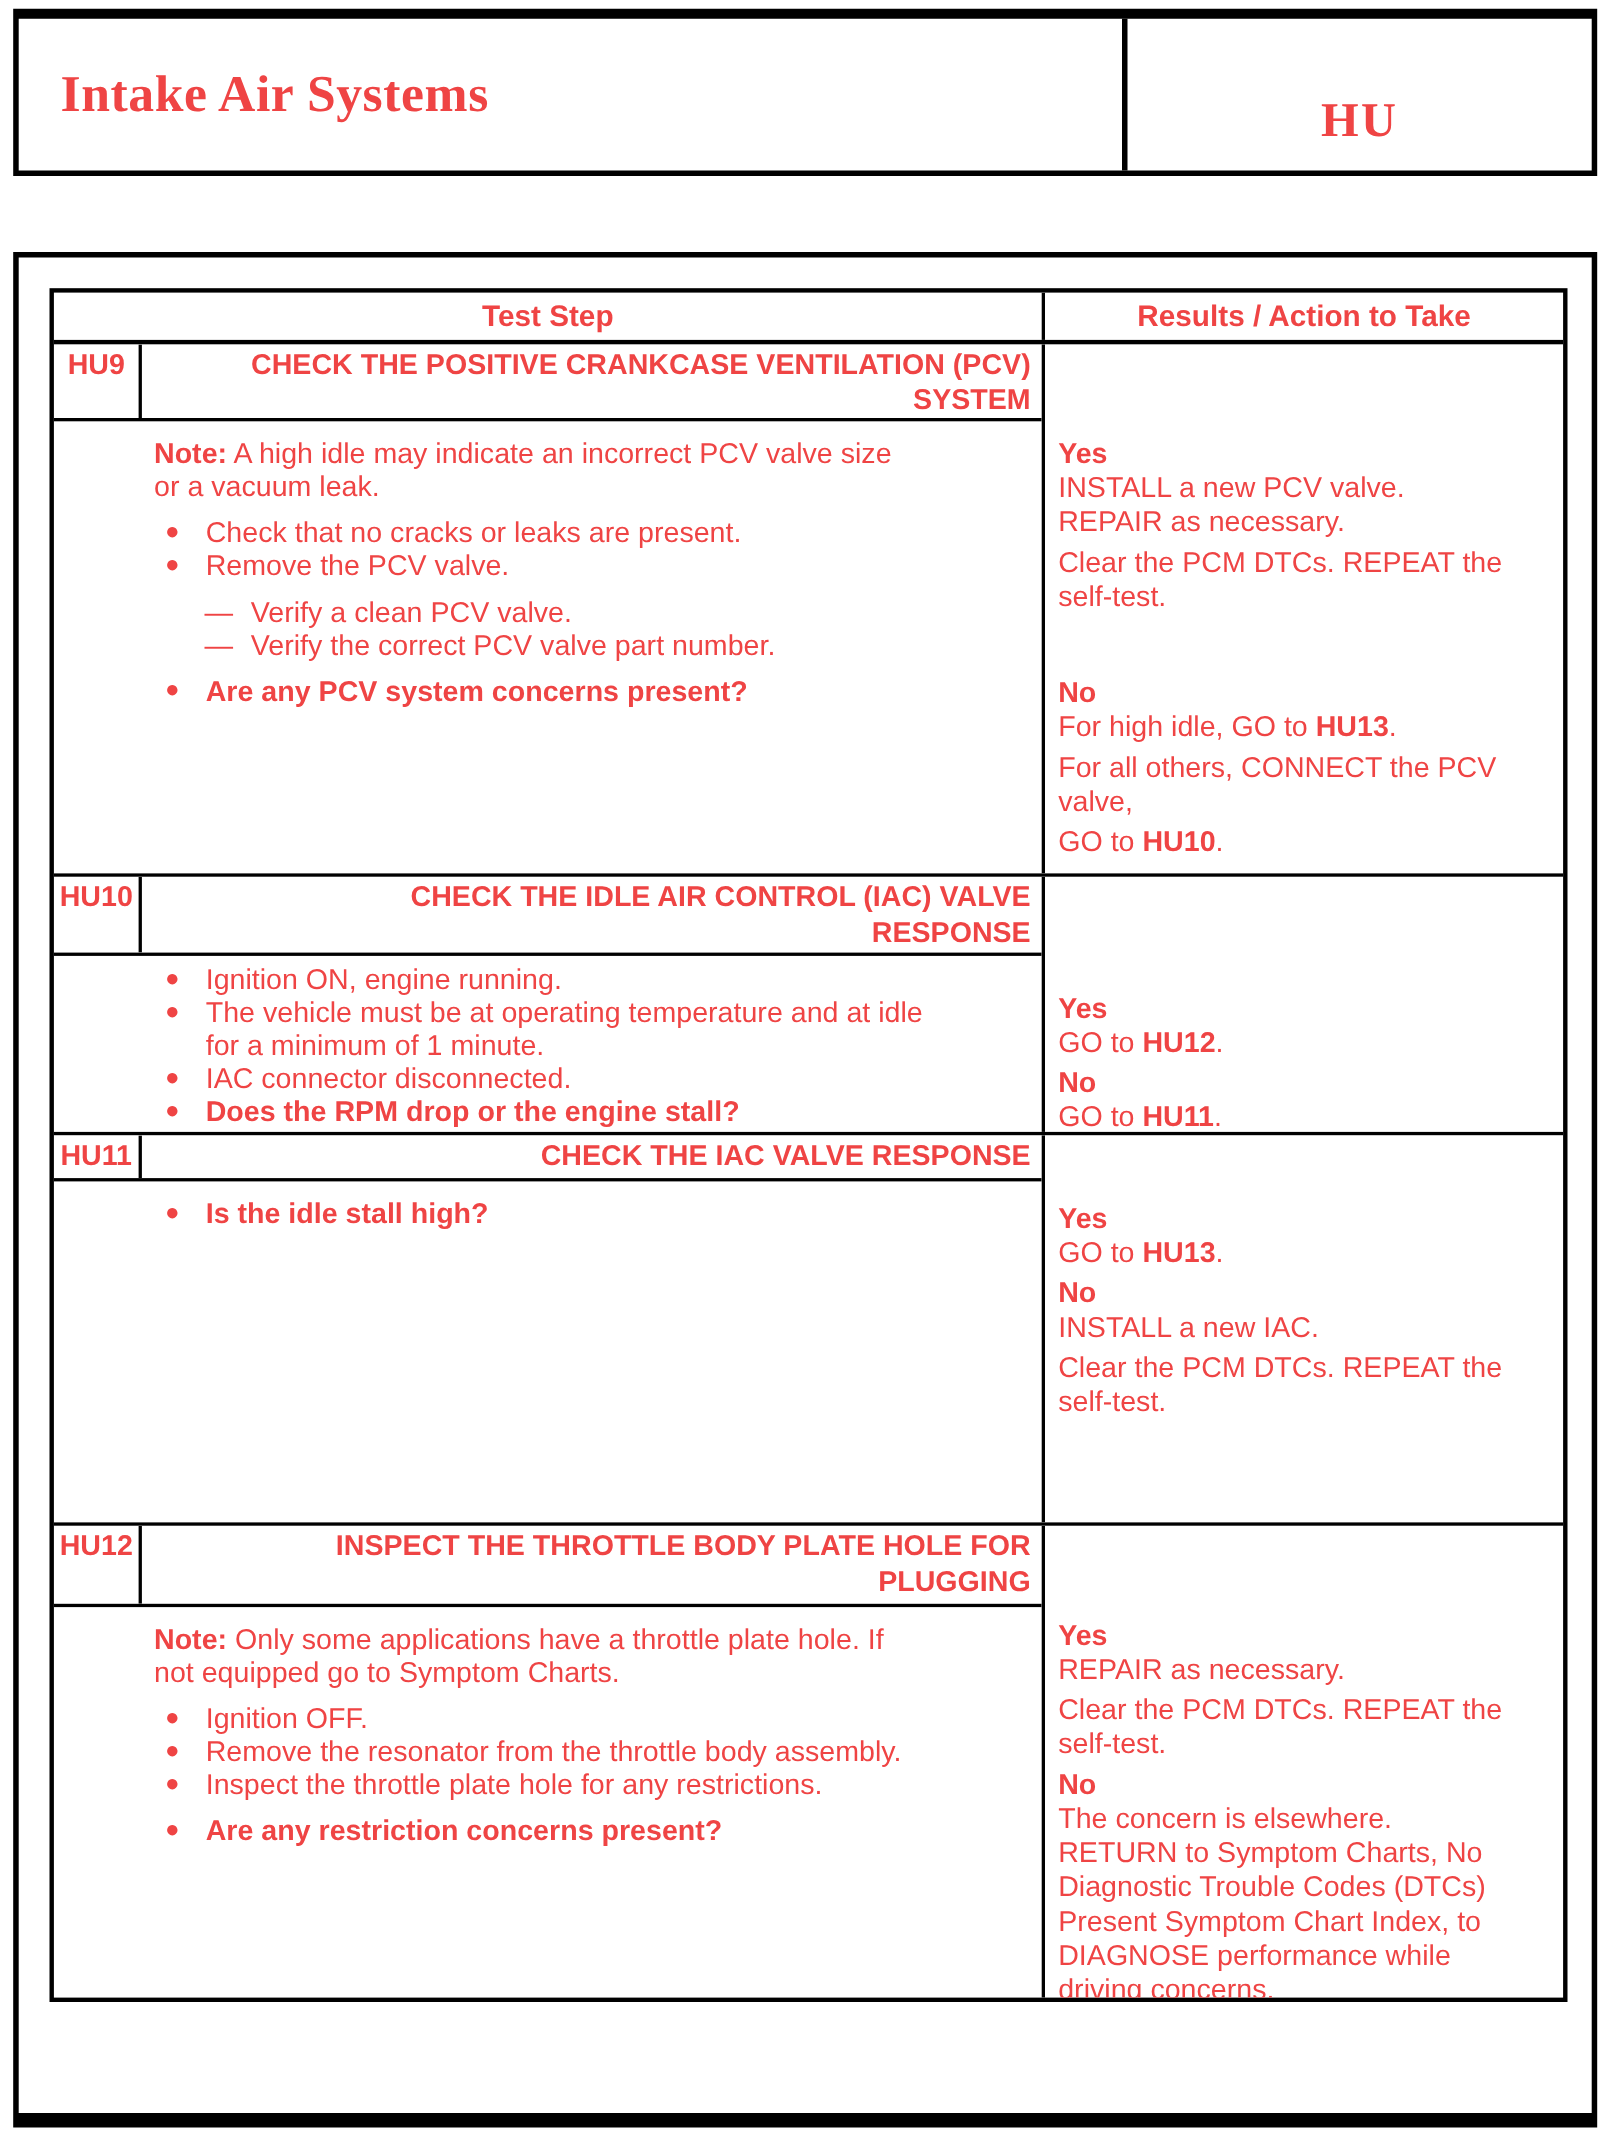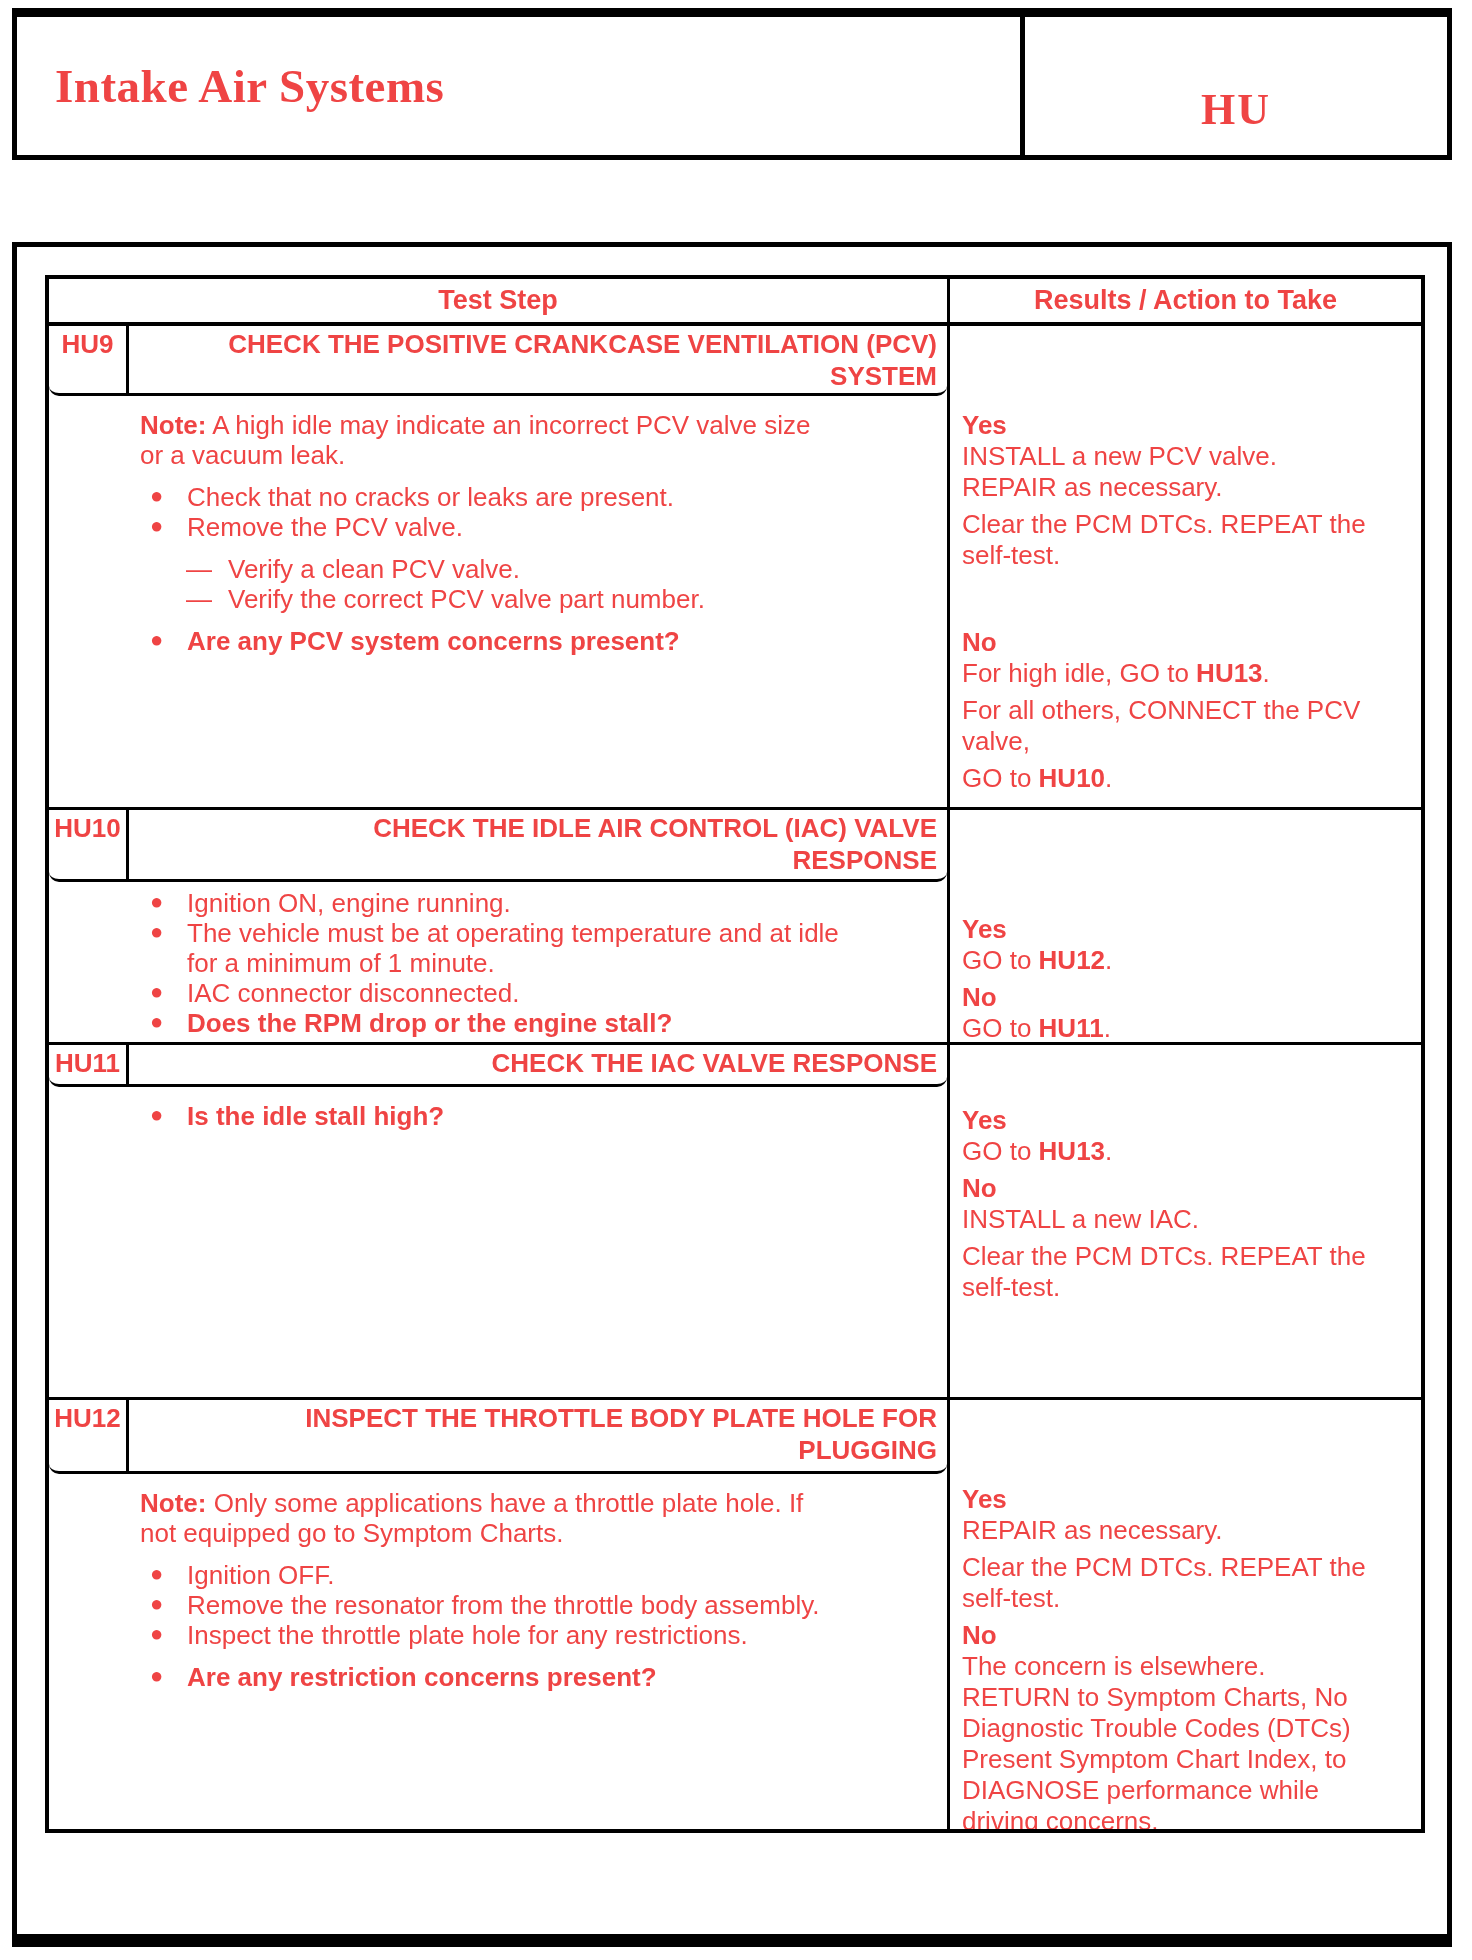--- a/index.html
+++ b/index.html
@@ -10,36 +10,36 @@
   
   .header-box{position:absolute;left:12px;top:8px;width:1440px;height:152px;
               border:5px solid #000;border-top-width:9px;box-sizing:border-box;display:flex;background:#fff;}
   .header-left{width:1008px;border-right:5px solid #000;box-sizing:border-box;
                display:flex;align-items:center;padding-left:38px;}
   .page-title{font-family:"Liberation Serif",serif;font-weight:bold;font-size:47px;letter-spacing:0.5px;}
   .header-right{flex:1;display:flex;align-items:center;justify-content:center;margin-top:47px;}
   .page-code{font-family:"Liberation Serif",serif;font-weight:bold;font-size:44px;letter-spacing:2px;}
 
   
-  .main-box{position:absolute;left:12px;top:242px;width:1440px;height:1705px;
+  .main-box{position:absolute;left:12px;top:229px;width:1440px;height:1705px;
             border:5px solid #000;border-bottom-width:13px;box-sizing:border-box;background:#fff;}
 
   
   .dtable{position:absolute;left:28px;top:28px;width:1380px;height:1558px;
           border:4px solid #000;box-sizing:border-box;overflow:hidden;}
   .thead{display:flex;height:47px;border-bottom:4px solid #000;box-sizing:border-box;}
   .th{font-weight:bold;font-size:27px;display:flex;align-items:center;justify-content:center;}
   .th-left{width:901px;border-right:3px solid #000;box-sizing:border-box;}
   .th-right{flex:1;}
 
   .group{display:flex;box-sizing:border-box;overflow:hidden;}
   .group + .group{border-top:3px solid #000;}
   .g-left{width:901px;border-right:3px solid #000;box-sizing:border-box;
           display:flex;flex-direction:column;overflow:hidden;}
-  .trow{display:flex;border-bottom:3px solid #000;box-sizing:border-box;overflow:hidden;border-radius:10px;}
+  .trow{display:flex;border-bottom:3px solid #000;box-sizing:border-box;overflow:hidden;}
   .code{width:80px;border-right:3px solid #000;box-sizing:border-box;
         font-weight:bold;font-size:26px;text-align:center;padding-top:3px;}
   .ttitle{flex:1;font-weight:bold;font-size:26px;line-height:32px;padding:2px 10px 0 12px;text-align:right;}
   .gbody{flex:1;padding:14px 30px 0 91px;box-sizing:border-box;overflow:hidden;font-size:26px;line-height:30px;}
   .step{position:relative;}
   .step.gap{margin-top:12px;}
   .step.bullet{padding-left:47px;}
   .step.bullet .mark{position:absolute;left:10px;top:-1px;font-size:22px;}
   .step.dash{padding-left:88px;}
   .step.dash .mark{position:absolute;left:46px;top:0;}

